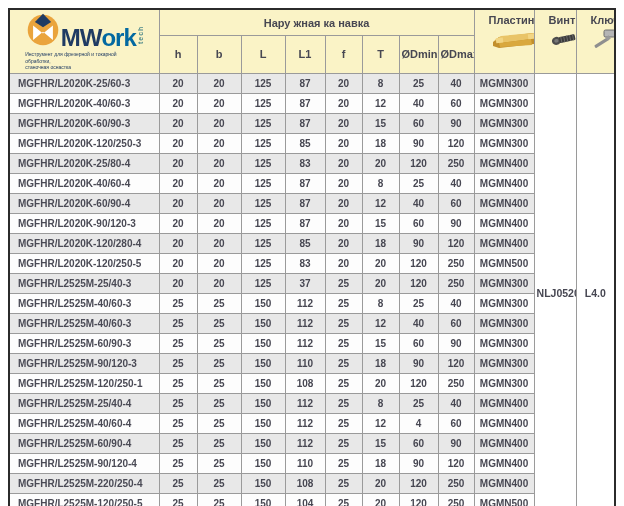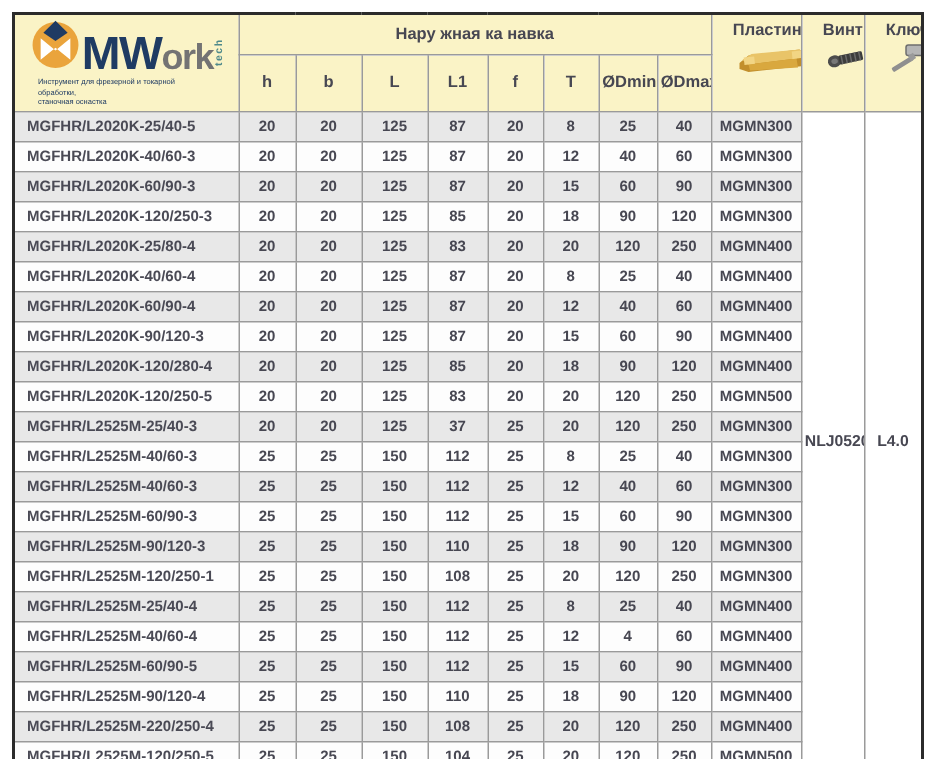--- a/index.html
+++ b/index.html
@@ -41,22 +41,22 @@
     padding-left:8px;
     font-size:10px;
     letter-spacing:0px;
     color:#4a4a55;
   }
   tbody td.merge{background:#ffffff !important;font-size:10.5px;}
   
   .logo-wrap{display:flex;flex-direction:column;align-items:center;}
   .brand-line{display:flex;align-items:center;}
   .brand-text{display:flex;align-items:baseline;line-height:1;}
-  .brand-mw{font-size:31px;font-weight:bold;color:#1f3b63;letter-spacing:-1px;}
-  .brand-ork{font-size:24px;font-weight:bold;color:#737373;letter-spacing:-1px;margin-top:14px;}
+  .brand-mw{font-size:24px;font-weight:bold;color:#1f3b63;letter-spacing:-1px;}
+  .brand-ork{font-size:24px;font-weight:bold;color:#0369a1;letter-spacing:-1px;margin-top:14px;}
   .brand-tech{
     font-size:7px;font-weight:bold;color:#4f8a8b;
     writing-mode:vertical-rl;transform:rotate(180deg);
     letter-spacing:1px;margin-left:1px;height:22px;
   }
   .tagline{
     font-size:5px;font-weight:normal;color:#1f3b63;
     line-height:1.3;text-align:left;margin-top:1px;white-space:normal;
     width:118px;
   }
@@ -147,21 +147,21 @@
         <th>L</th>
         <th>L1</th>
         <th>f</th>
         <th>T</th>
         <th>ØDmin</th>
         <th>ØDmax</th>
       </tr>
     </thead>
     <tbody>
         <tr>
-          <td class="model">MGFHR/L2020K-25/40-5</td>
+          <td class="model">MGFHR/L2020K-25/60-3</td>
           <td>20</td>
           <td>20</td>
           <td>125</td>
           <td>87</td>
           <td>20</td>
           <td>8</td>
           <td>25</td>
           <td>40</td>
           <td>MGMN300</td>
           <td rowspan="22" class="merge">NLJ0520</td>
@@ -365,21 +365,21 @@
           <td>25</td>
           <td>150</td>
           <td>112</td>
           <td>25</td>
           <td>12</td>
           <td>4</td>
           <td>60</td>
           <td>MGMN400</td>
         </tr>
         <tr>
-          <td class="model">MGFHR/L2525M-60/90-5</td>
+          <td class="model">MGFHR/L2525M-60/90-4</td>
           <td>25</td>
           <td>25</td>
           <td>150</td>
           <td>112</td>
           <td>25</td>
           <td>15</td>
           <td>60</td>
           <td>90</td>
           <td>MGMN400</td>
         </tr>

